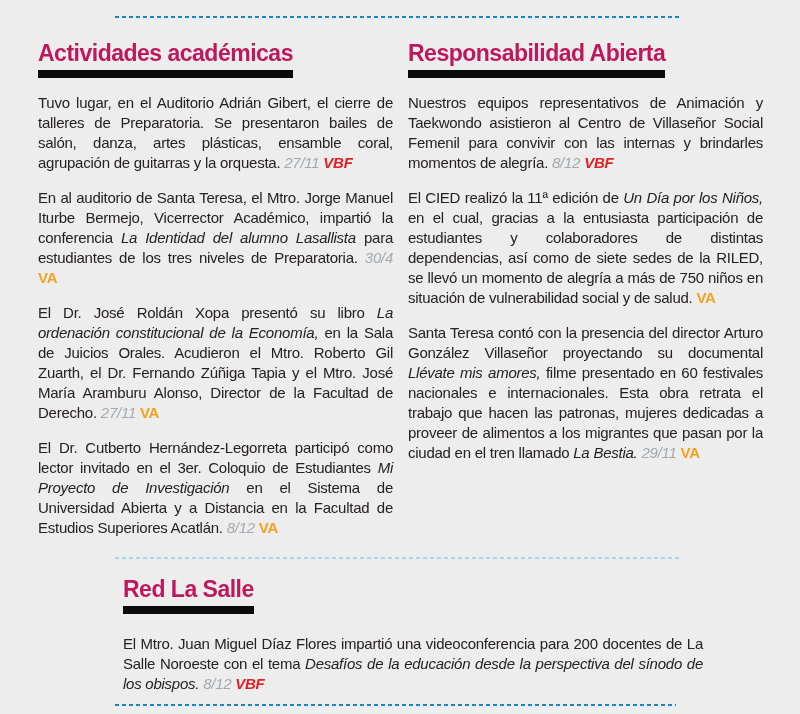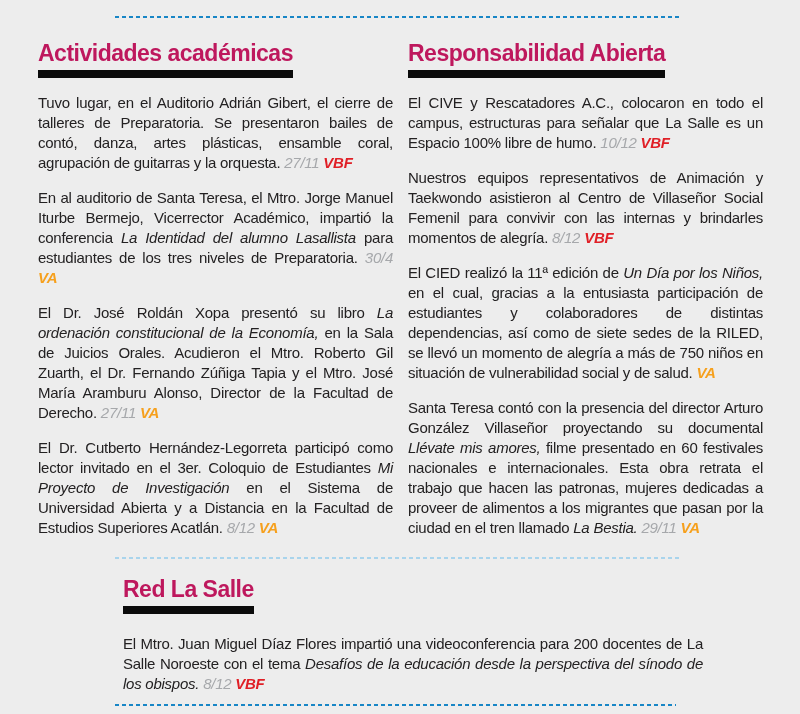--- a/index.html
+++ b/index.html
@@ -23,55 +23,54 @@
            letter-spacing:-0.5px;white-space:nowrap;}
   .bar{height:8px;background:#0b0b0b;margin-top:4px;}
 
   .paras{margin-top:15px;}
   p.para{margin:0 0 15px 0;font-size:15px;line-height:20px;letter-spacing:-0.25px;
          color:#232122;text-align:justify;}
   .s-n{font-style:normal;}
   .s-i{font-style:italic;}
   .s-d{font-style:italic;color:#a6a8ab;}
   .s-r{font-style:italic;font-weight:bold;color:#e01f26;}
-  .s-o{font-style:italic;font-weight:bold;color:#f6a01d;}
+  .s-o{font-weight:bold;color:#f6a01d;}
 
   
   .red-section{position:absolute;left:123px;top:576px;width:580px;}
   .red-section .paras{margin-top:20px;}
 </style>
 </head>
 <body>
 
 <div class="page">
 
   <div class="dash dash-strong dash-top"></div>
 
   <div class="columns">
 
     <section class="col">
       <div class="header-wrap">
         <h2 class="title">Actividades académicas</h2>
         <div class="bar"></div>
       </div>
       <div class="paras">
-          <p class="para"><span class="s-n">Tuvo lugar, en el Auditorio Adrián Gibert, el cierre de talleres de Preparatoria. Se presentaron bailes de contó, danza, artes plásticas, ensamble coral, agrupación de guitarras y la orquesta. </span><span class="s-d">27/11 </span><span class="s-r">VBF</span></p>
+          <p class="para"><span class="s-n">Tuvo lugar, en el Auditorio Adrián Gibert, el cierre de talleres de Preparatoria. Se presentaron bailes de salón, danza, artes plásticas, ensamble coral, agrupación de guitarras y la orquesta. </span><span class="s-d">27/11 </span><span class="s-r">VBF</span></p>
           <p class="para"><span class="s-n">En al auditorio de Santa Teresa, el Mtro. Jorge Manuel Iturbe Bermejo, Vicerrector Académico, impartió la conferencia </span><span class="s-i">La Identidad del alumno Lasallista</span><span class="s-n"> para estudiantes de los tres niveles de Preparatoria. </span><span class="s-d">30/4 </span><span class="s-o">VA</span></p>
           <p class="para"><span class="s-n">El Dr. José Roldán Xopa presentó su libro </span><span class="s-i">La ordenación constitucional de la Economía,</span><span class="s-n"> en la Sala de Juicios Orales. Acudieron el Mtro. Roberto Gil Zuarth, el Dr. Fernando Zúñiga Tapia y el Mtro. José María Aramburu Alonso, Director de la Facultad de Derecho. </span><span class="s-d">27/11 </span><span class="s-o">VA</span></p>
           <p class="para"><span class="s-n">El Dr. Cutberto Hernández-Legorreta participó como lector invitado en el 3er. Coloquio de Estudiantes </span><span class="s-i">Mi Proyecto de Investigación</span><span class="s-n"> en el Sistema de Universidad Abierta y a Distancia en la Facultad de Estudios Superiores Acatlán. </span><span class="s-d">8/12 </span><span class="s-o">VA</span></p>
         </div>
     </section>
 
     <section class="col">
       <div class="header-wrap">
         <h2 class="title">Responsabilidad Abierta</h2>
         <div class="bar"></div>
       </div>
       <div class="paras">
-          <p class="para"><span class="s-n">El CIVE y Rescatadores A.C., colocaron en todo el campus, estructuras para señalar que La Salle es un Espacio 100% libre de humo. </span><span class="s-d">10/12 </span><span class="s-r">VBF</span></p>
           <p class="para"><span class="s-n">Nuestros equipos representativos de Animación y Taekwondo asistieron al Centro de Villaseñor Social Femenil para convivir con las internas y brindarles momentos de alegría. </span><span class="s-d">8/12 </span><span class="s-r">VBF</span></p>
           <p class="para"><span class="s-n">El CIED realizó la 11ª edición de </span><span class="s-i">Un Día por los Niños,</span><span class="s-n"> en el cual, gracias a la entusiasta participación de estudiantes y colaboradores de distintas dependencias, así como de siete sedes de la RILED, se llevó un momento de alegría a más de 750 niños en situación de vulnerabilidad social y de salud. </span><span class="s-o">VA</span></p>
           <p class="para"><span class="s-n">Santa Teresa contó con la presencia del director Arturo González Villaseñor proyectando su documental </span><span class="s-i">Llévate mis amores,</span><span class="s-n"> filme presentado en 60 festivales nacionales e internacionales. Esta obra retrata el trabajo que hacen las patronas, mujeres dedicadas a proveer de alimentos a los migrantes que pasan por la ciudad en el tren llamado </span><span class="s-i">La Bestia.</span><span class="s-n"> </span><span class="s-d">29/11 </span><span class="s-o">VA</span></p>
         </div>
     </section>
 
   </div>
 
   <div class="dash dash-light dash-mid"></div>
 

